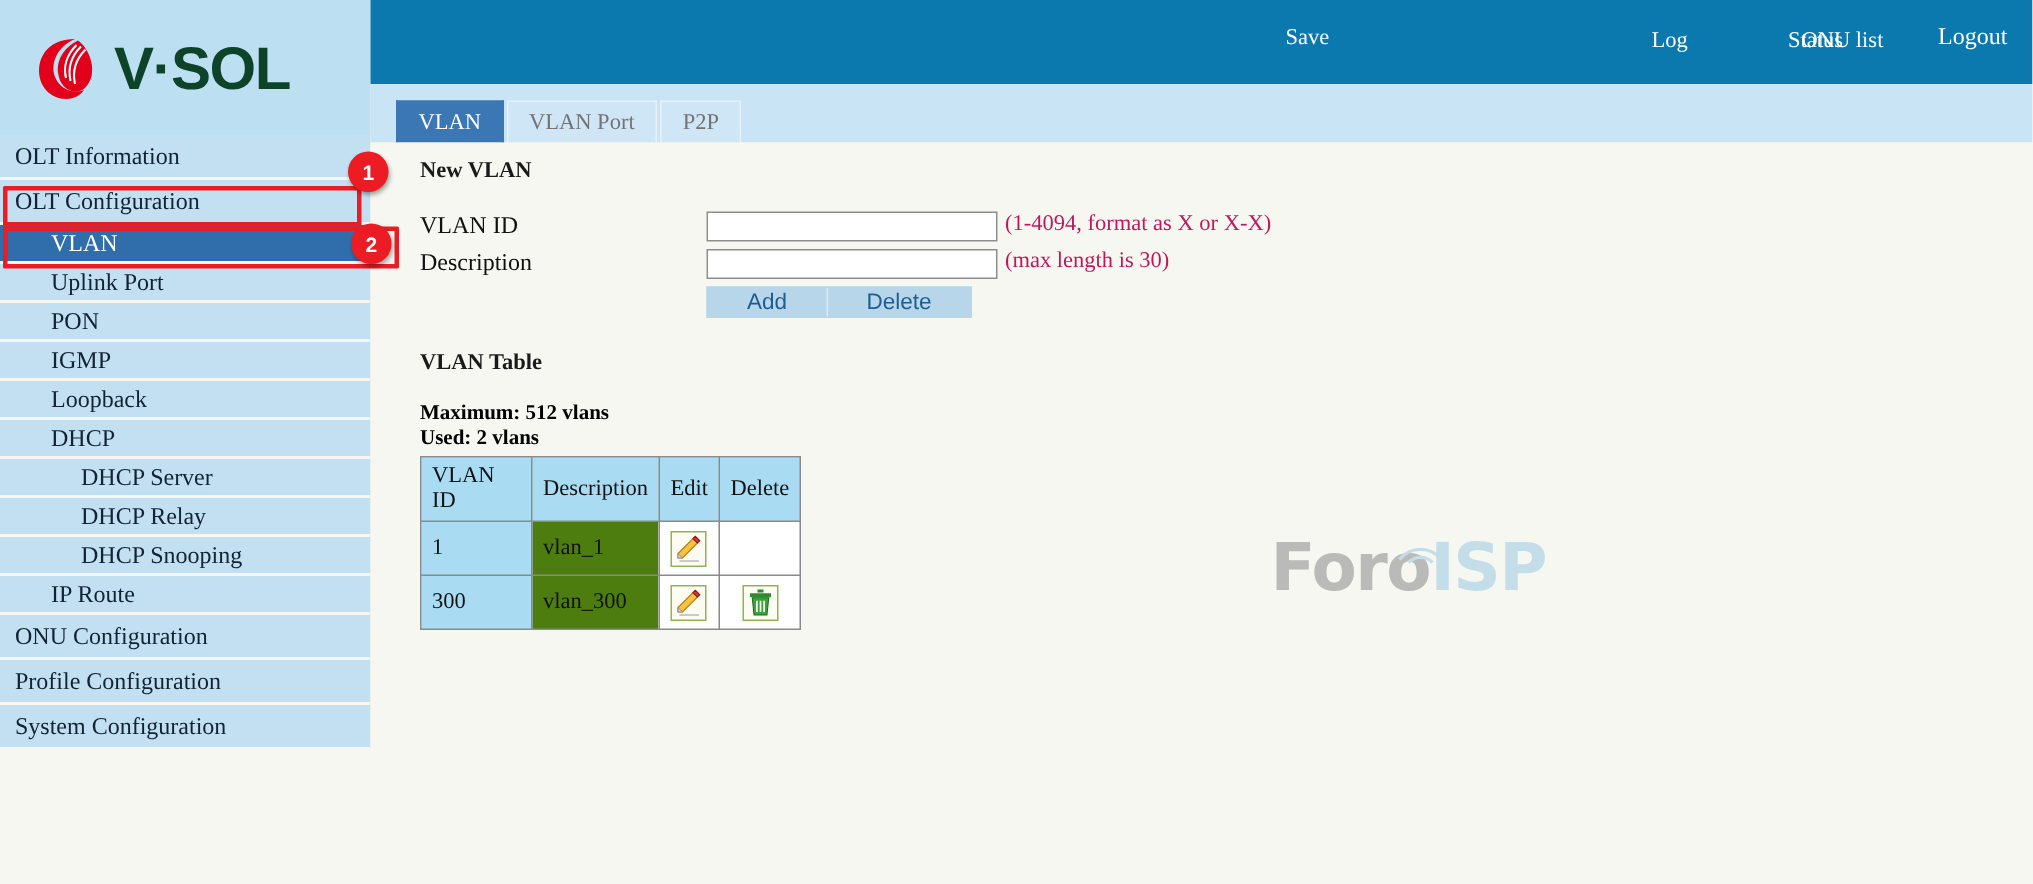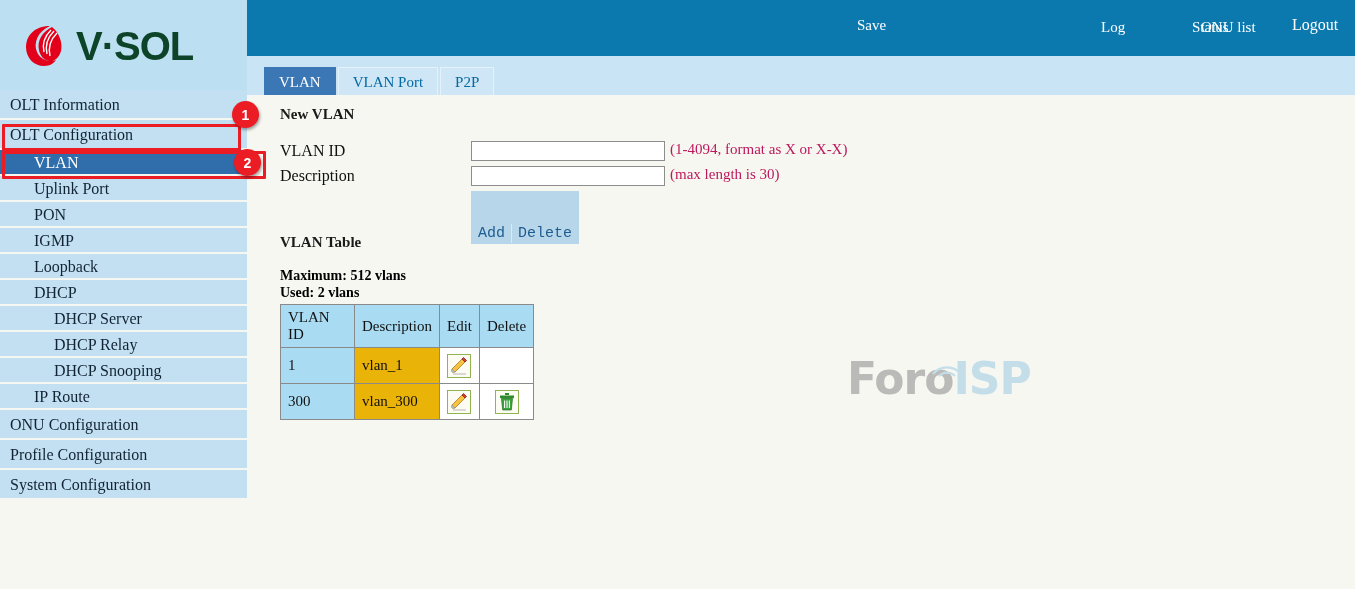--- a/index.html
+++ b/index.html
@@ -46,21 +46,21 @@
   #hdr-logout { left: 1045px; top: 16px; font-size: 16px; }
 
   
   #tab-band {
     position: absolute; left: 247px; top: 56px; width: 1108px; height: 39px;
     background: #c9e4f4;
   }
   #tabs { position: absolute; left: 17px; top: 11px; display: flex; }
   .tab {
     height: 28px; line-height: 28px; padding: 0 14px;
-    font-size: 15px; color: #0369a1;
+    font-size: 15px; color: #737373;
     background: #cfe6f6; border: 1px solid #e6f1fa; border-bottom: none;
     margin-right: 2px; cursor: pointer;
   }
   .tab.active { background: #3b76b5; color: #ffffff; border-color: #3b76b5; }
 
   
   #sidebar {
     position: absolute; left: 0; top: 90px; width: 247px; height: 446px;
     background: #f5f7f0;
   }
@@ -99,41 +99,41 @@
   #in-desc   { left: 224px; top: 71px; }
 
   .hint { position: absolute; font-size: 15px; color: #be185d; white-space: nowrap; }
   #hint-vlanid { left: 423px; top: 46px; }
   #hint-desc   { left: 423px; top: 71px; }
 
   #btn-row { position: absolute; left: 224px; top: 96px; display: flex;
              background: #b7d6e9; border: 1px solid #b7d6e9; }
   .sm-btn {
     background: #b7d6e9; color: #1f5d91; font-size: 15px;
-    padding: 1px 6px; border: none; border-right: 1px solid #ddeaf4;
-    font-family: Liberation Mono, monospace; cursor: pointer; margin-top: 32px;
+    padding: 1px 26px; border: none; border-right: 1px solid #ddeaf4;
+    font-family: Liberation Sans, sans-serif; cursor: pointer;
   }
   .sm-btn:last-child { border-right: none; }
 
   .stat { position: absolute; font-weight: bold; font-size: 14px; color: #000000; }
   #stat-max  { left: 33px; top: 173px; }
   #stat-used { left: 33px; top: 190px; }
 
   
   #vlan-table {
     position: absolute; left: 33px; top: 209px;
     border-collapse: collapse;
   }
   #vlan-table th, #vlan-table td {
     border: 1px solid #8a8a8a; font-size: 15px; color: #111;
     font-weight: normal; text-align: left; padding: 4px 7px;
   }
   #vlan-table th { background: #a9dcf2; height: 23px; }
   #vlan-table td.c-id   { background: #a9dcf2; width: 74px; }
-  #vlan-table td.c-desc { background: #eab308; width: 82px; }
+  #vlan-table td.c-desc { background: #4d7c0f; width: 82px; }
   #vlan-table td.c-act  { background: #ffffff; width: 29px; padding: 3px;
                           text-align: center; }
   #vlan-table tbody tr { height: 36px; }
 
   .icon-btn {
     display: inline-block; width: 24px; height: 24px;
     border: 1px solid #90b451; background: #fdfcf2;
     vertical-align: middle; cursor: pointer; position: relative;
   }
 

